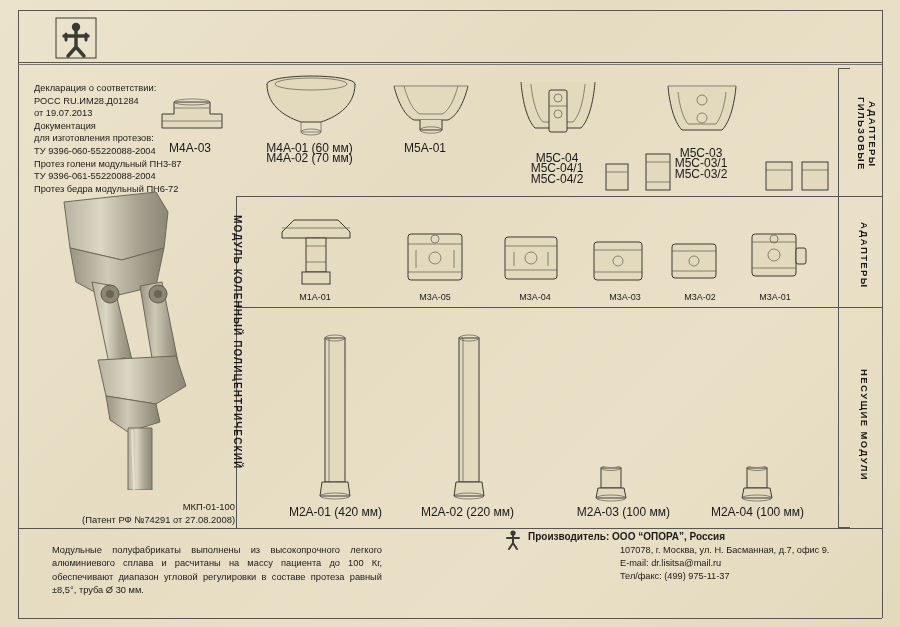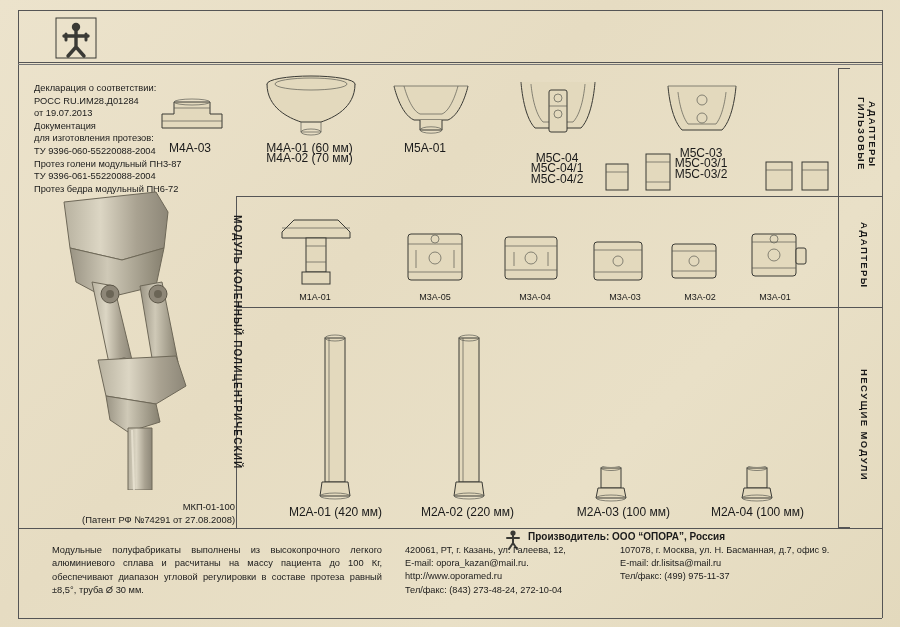--- a/index.html
+++ b/index.html
@@ -387,26 +387,20 @@
   <div class="foot-logo">
     <svg width="20" height="22" viewBox="0 0 20 22">
       <circle cx="10" cy="5" r="2.6" fill="#3a3a35"></circle>
       <path d="M10 7.6 L10 15 M4 10 L16 10 M10 15 L6 21 M10 15 L14 21" stroke="#3a3a35" stroke-width="2" fill="none" stroke-linecap="round"></path>
     </svg>
   </div>
   <div class="foot-maker">Производитель: ООО “ОПОРА”, Россия</div>
 
   <div class="foot-left">Модульные полуфабрикаты выполнены из высокопрочного легкого алюминиевого сплава и расчитаны на массу пациента до 100 Кг, обеспечивают диапазон угловой регулировки в составе протеза равный ±8,5°, труба Ø 30 мм.</div>
 
-  <div class="foot-mid">
-    <div>420061, РТ, г. Казань, ул. Галеева, 12,</div>
-    <div>E-mail: opora_kazan@mail.ru.</div>
-    <div>http://www.oporamed.ru</div>
-    <div>Тел/факс: (843) 273-48-24, 272-10-04</div>
-  </div>
 
   <div class="foot-right">
     <div>107078, г. Москва, ул. Н. Басманная, д.7, офис 9.</div>
     <div>E-mail: dr.lisitsa@mail.ru</div>
     <div>Тел/факс: (499) 975-11-37</div>
   </div>
 
 </div>
 
 </body></html>

